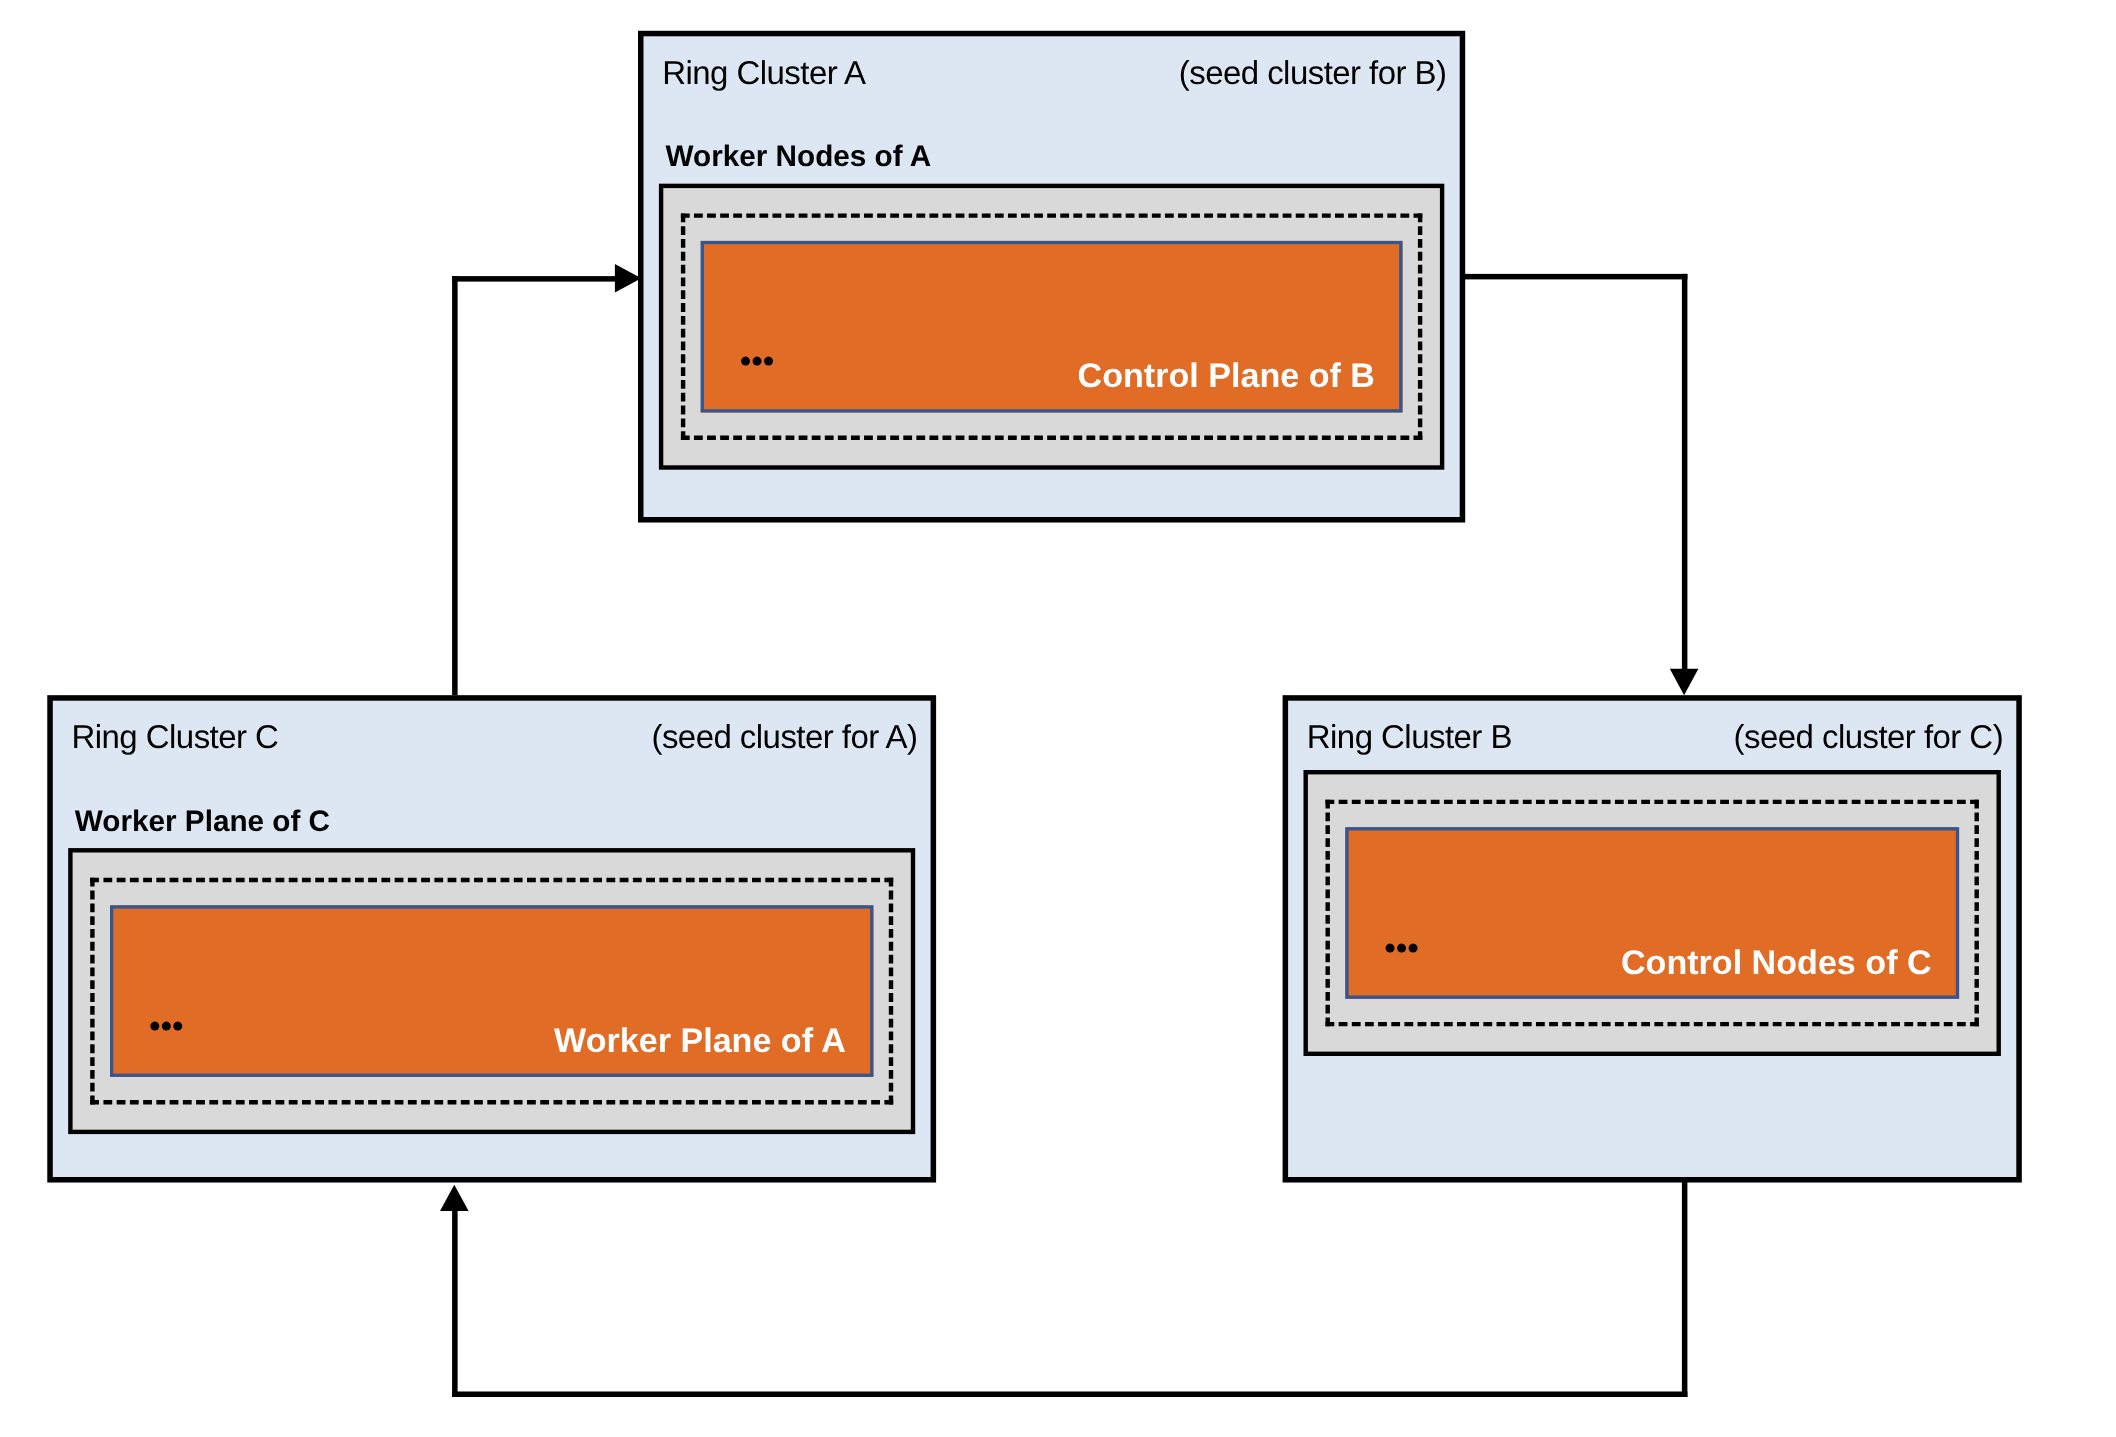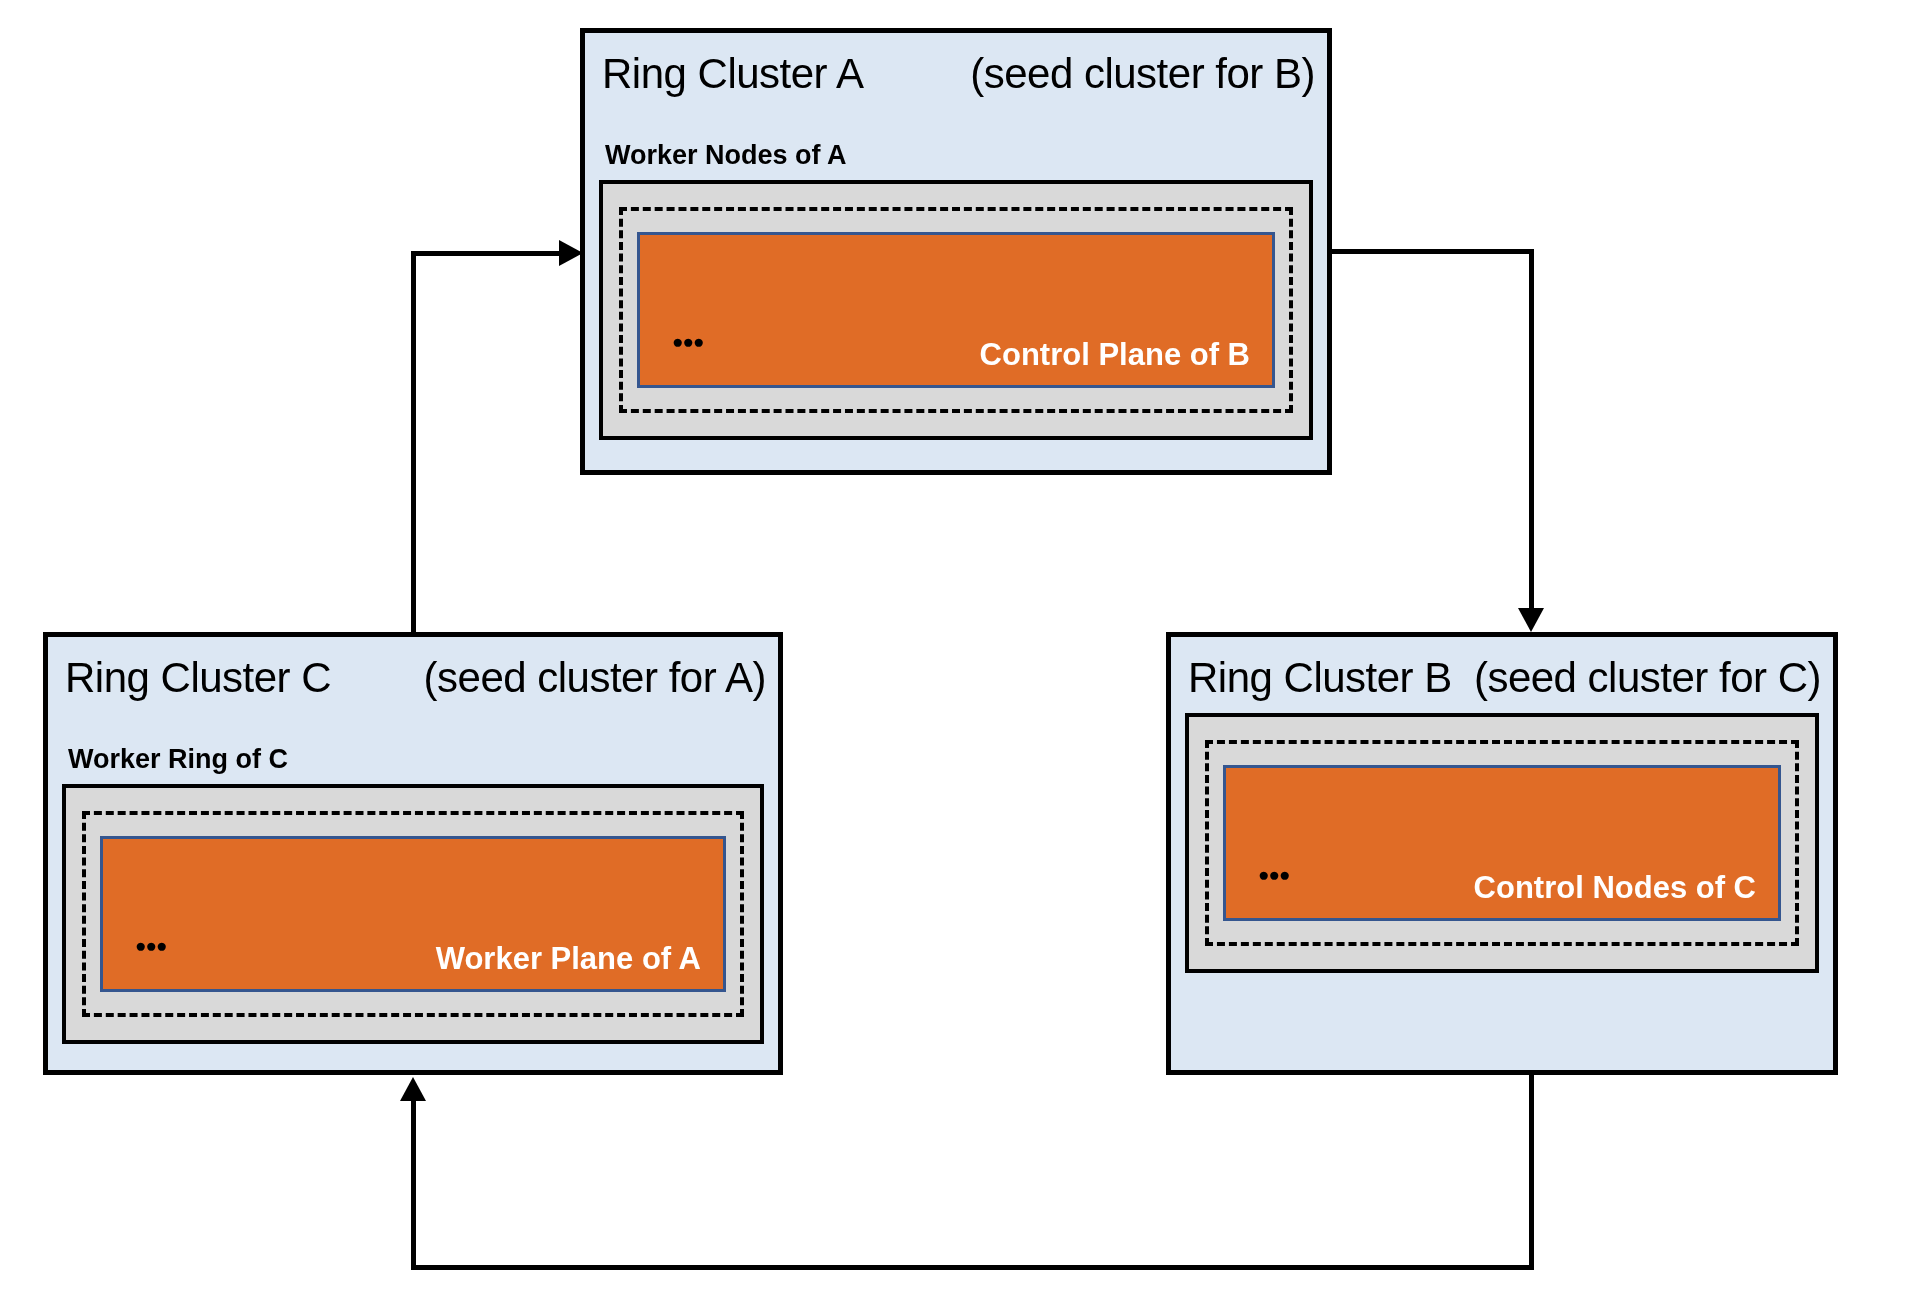--- a/index.html
+++ b/index.html
@@ -17,29 +17,29 @@
   }
 
   
   .cluster {
     position: absolute;
     box-sizing: border-box;
     background: #dce7f3;
     border: 5px solid #000000;
   }
   .cluster-a { left: 580px; top: 28px;  width: 752px; height: 447px; }
-  .cluster-c { left: 43px;  top: 632px; width: 740px; height: 443px; }
+  .cluster-c { left: 43px;  top: 632px; width: 808px; height: 443px; }
   .cluster-b { left: 1166px;top: 632px; width: 672px; height: 443px; }
 
   .title-row {
     display: flex;
     justify-content: space-between;
     align-items: baseline;
     padding: 17px 12px 0 17px;
-    font-size: 42px;
+    font-size: 30px;
     line-height: 1.15;
     color: #000000;
     letter-spacing: -0.5px;
     white-space: nowrap;
   }
   .worker-label {
     margin: 44px 0 0 20px;
     font-size: 27px;
     font-weight: bold;
     color: #000000;
@@ -144,21 +144,21 @@
         </div>
       </div>
     </div>
   </div>
 
   <div class="cluster cluster-c">
     <div class="title-row">
       <span>Ring Cluster C</span>
       <span>(seed cluster for A)</span>
     </div>
-    <div class="worker-label">Worker Ring of C</div>
+    <div class="worker-label">Worker Plane of C</div>
     <div class="worker-area">
       <div class="dashed-boundary">
         <div class="control-plane">
           <span class="dots">●●●</span>
           <span class="cp-label">Worker Plane of A</span>
         </div>
       </div>
     </div>
   </div>
 

